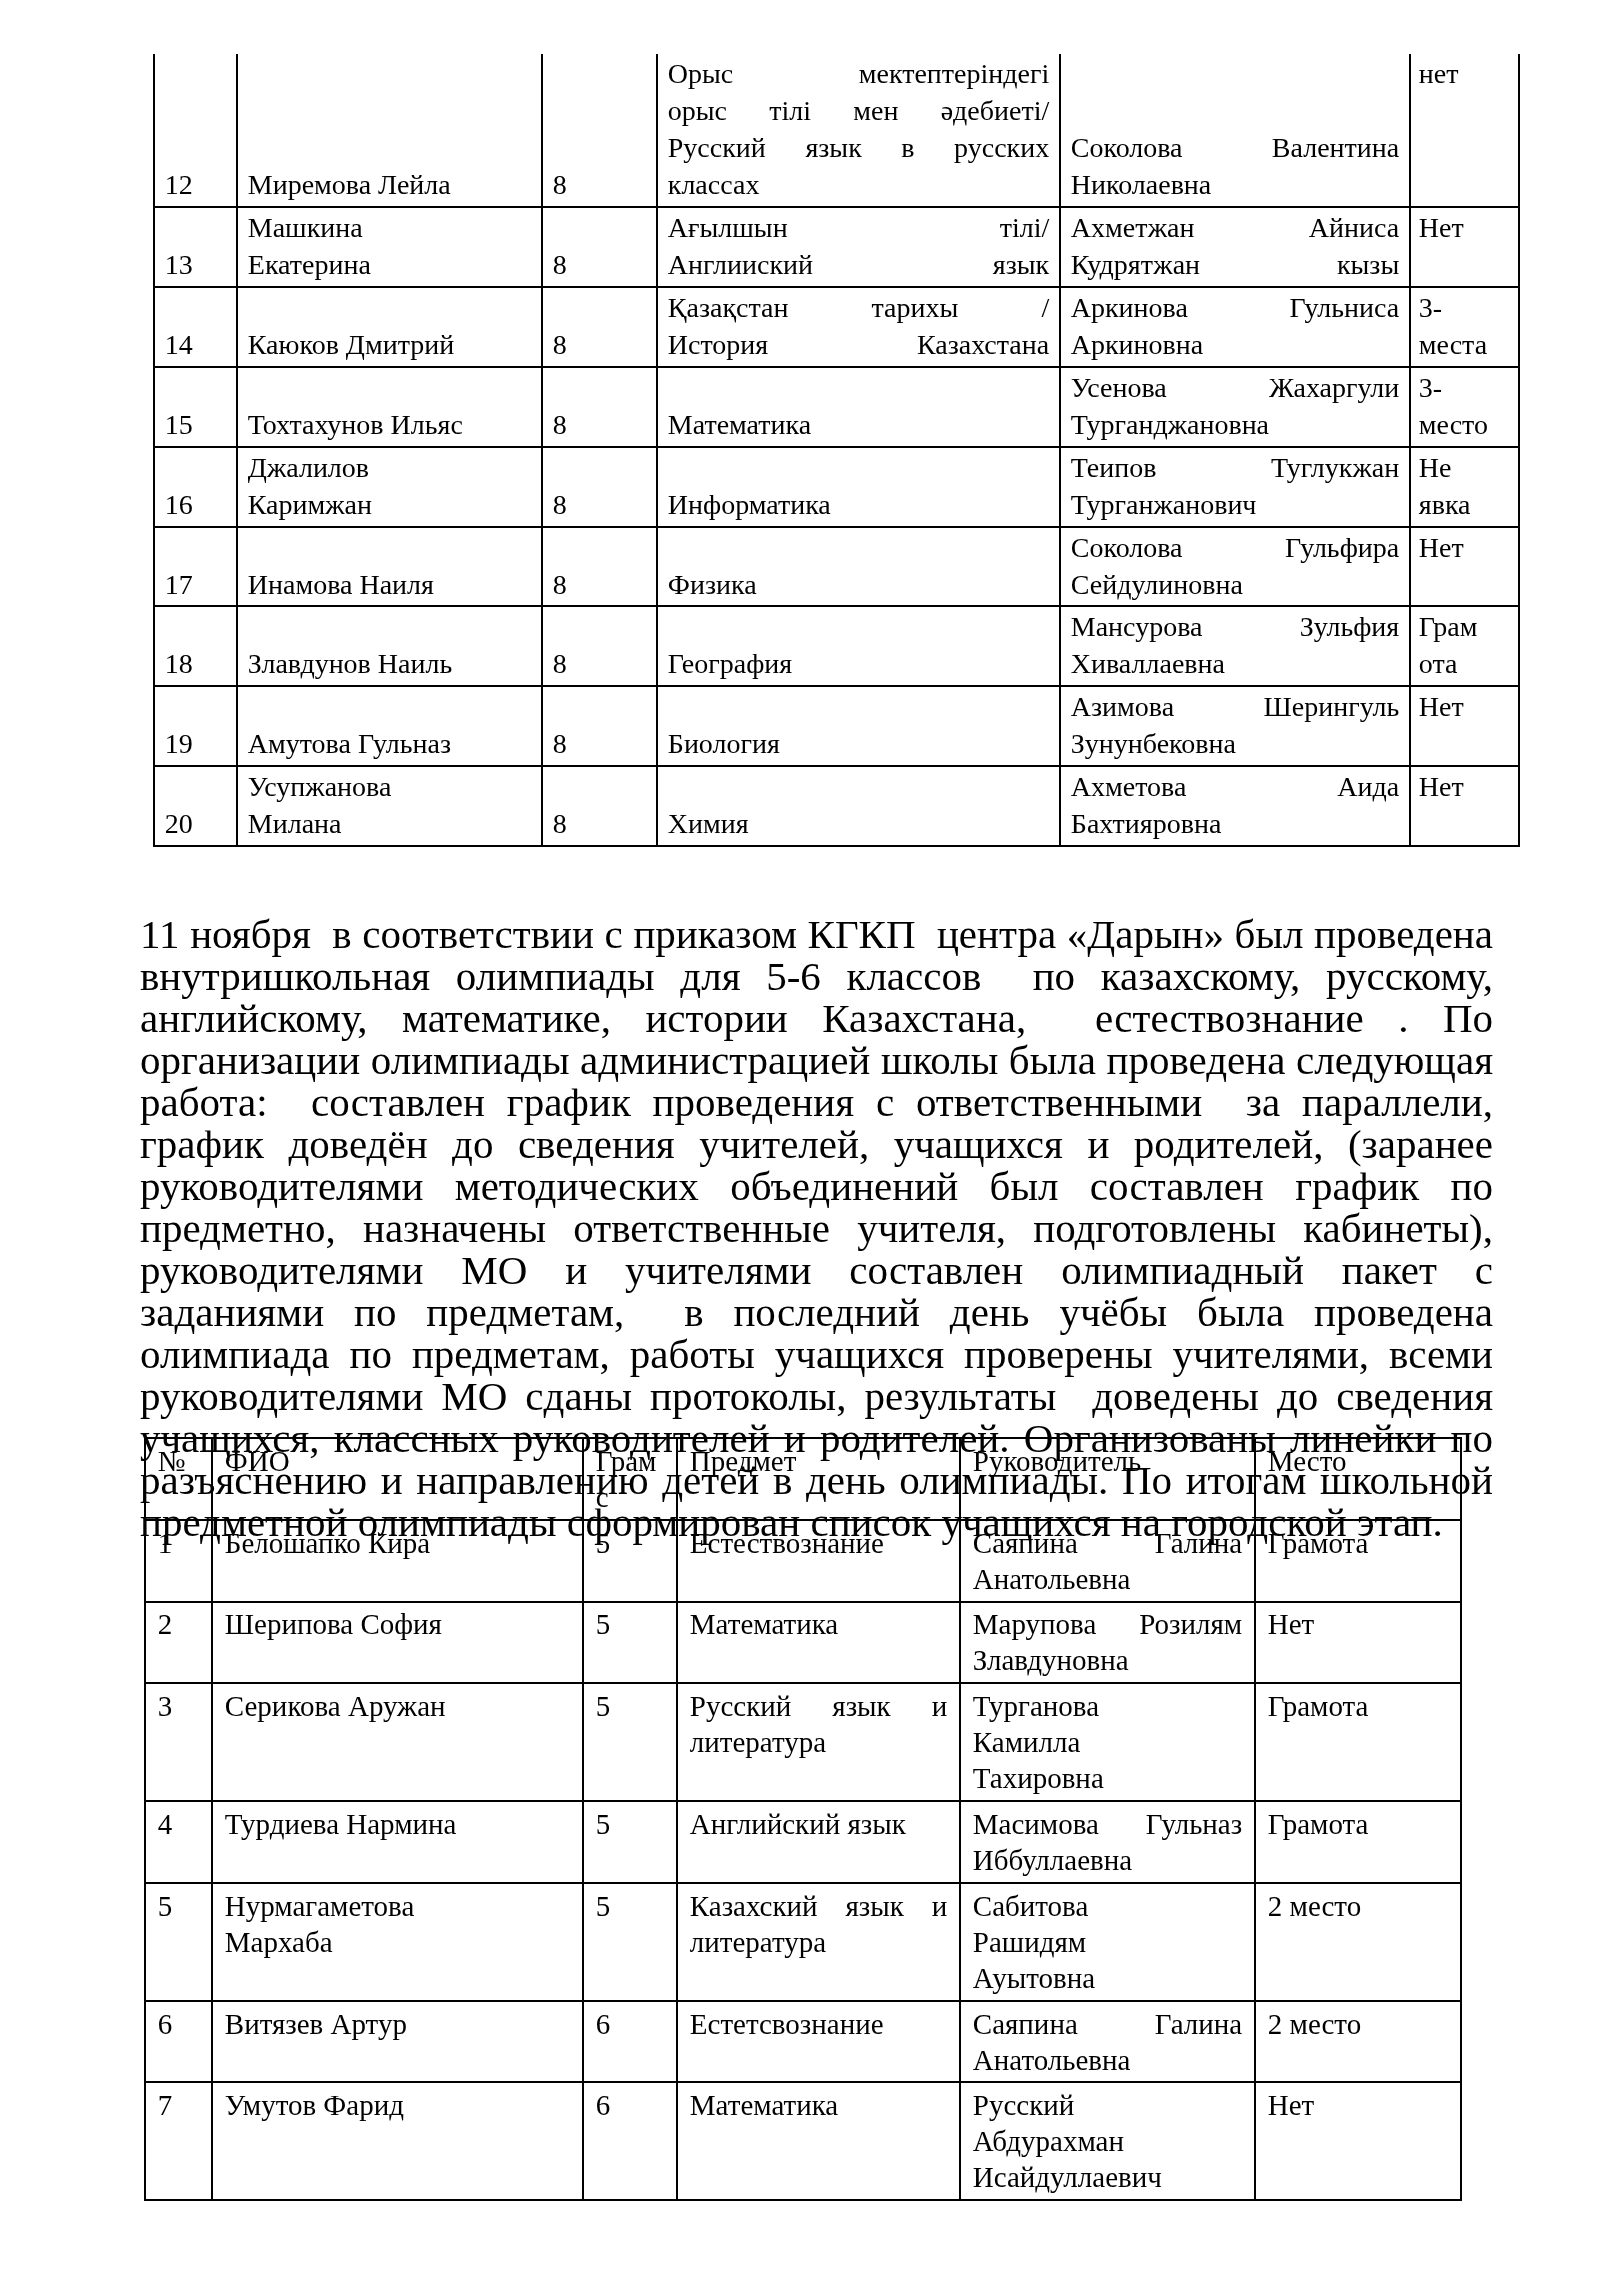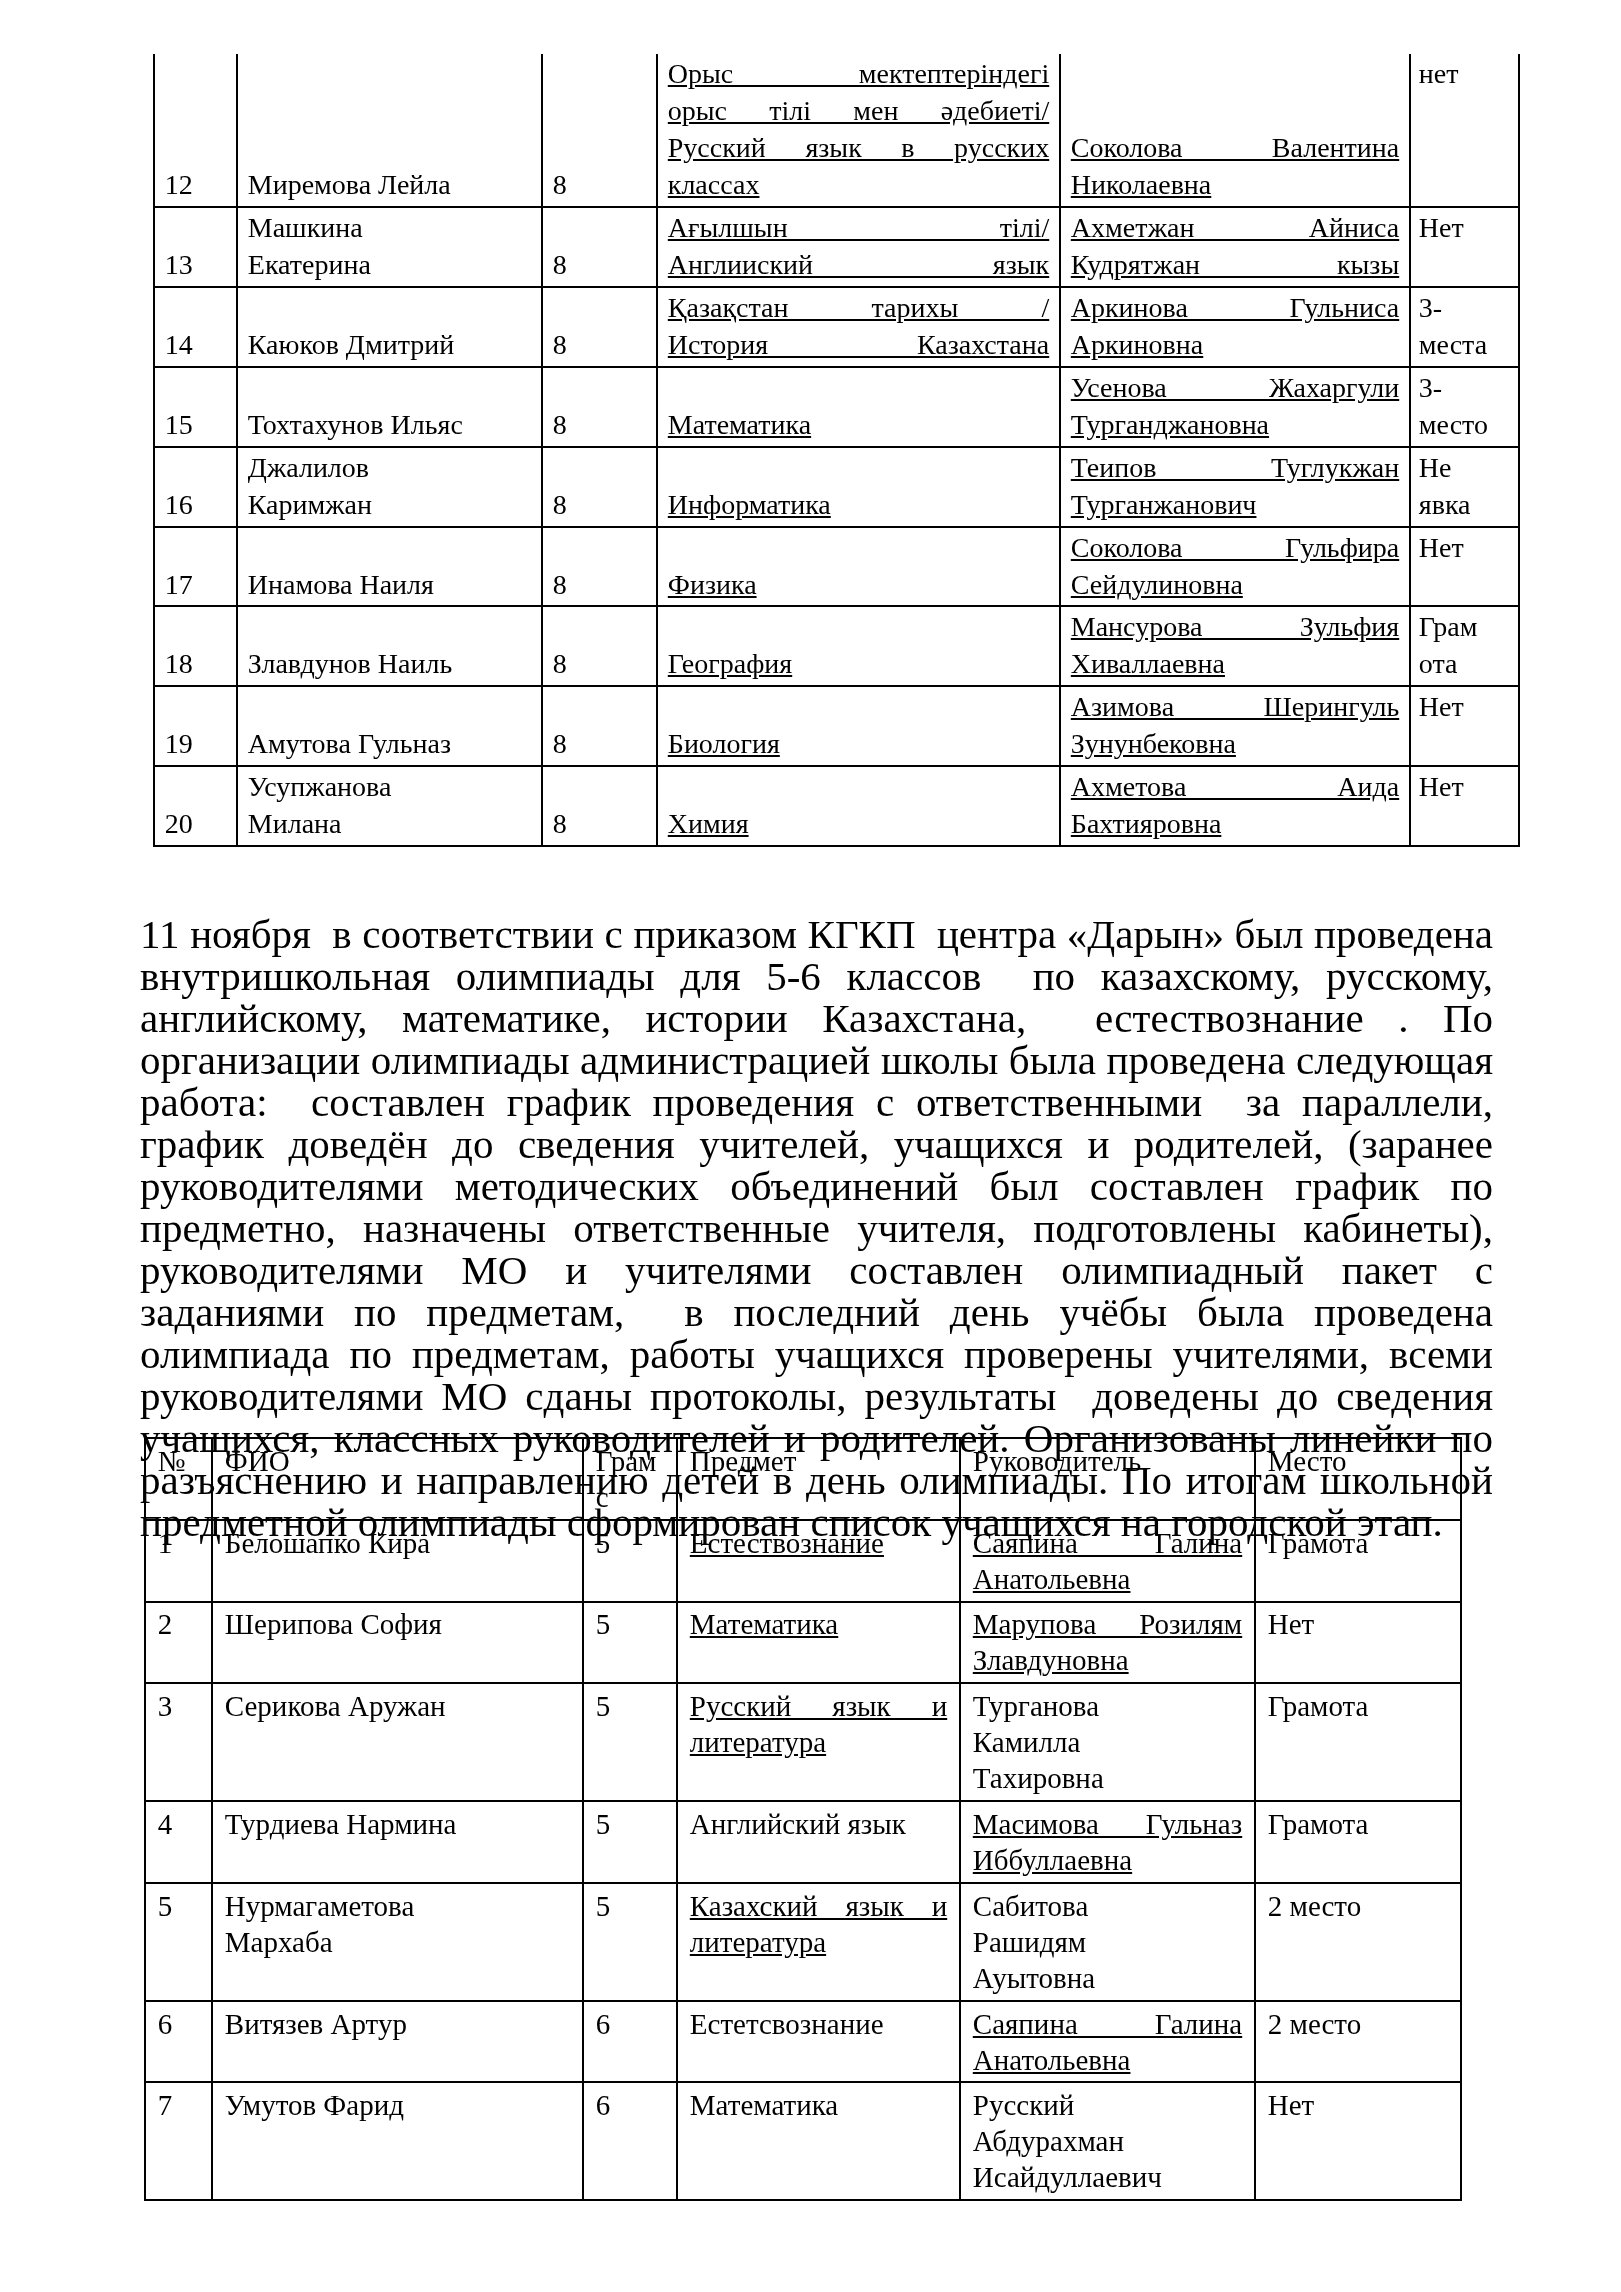--- a/index.html
+++ b/index.html
@@ -14,21 +14,21 @@
 
   
   .t1 { position:absolute; left:153px; top:54px; width:1364px; font-size:28px; line-height:37px; }
   .t1 td { vertical-align:bottom; }
   .t1 tr:first-child td { border-top:none; }
   .t1 td.res { vertical-align:top; padding:1px 5.9px 2.9px 7.8px; }
   .t1 tr.rr   { height:78px; }
   .t1 tr.tall { height:153px; }
 
   
-  .jst { text-align:justify; text-align-last:justify;text-decoration:underline; }
+  .jst { text-align:justify; text-align-last:justify; }
 
   
   .para {
     position:absolute; left:140px; width:1353px;
     font-size:41px; line-height:42px;
     text-align:justify; white-space:pre-wrap;
   }
   .para-main    { top:872px; }
   .para-summary { top:1378px; text-align:left; }
 

